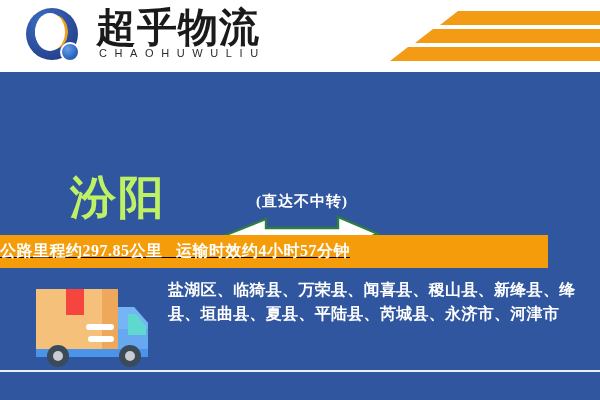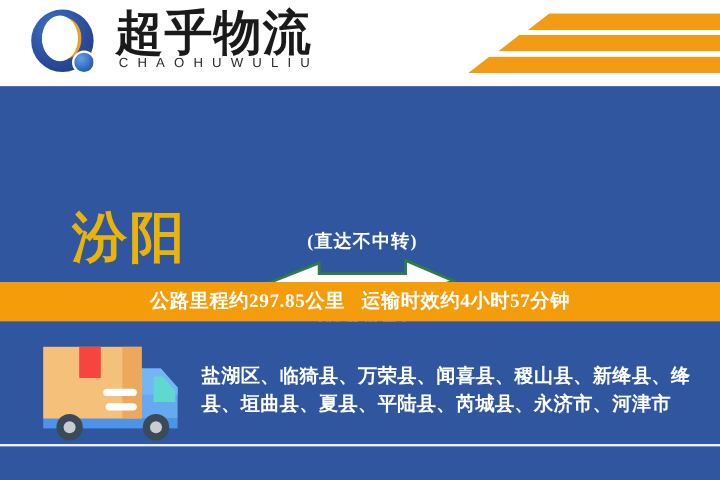--- a/index.html
+++ b/index.html
@@ -112,24 +112,25 @@
     left: 0; top: 72px;
     width: 600px; height: 163px;
     background: #2f569e;
   }
   .city {
     position: absolute;
     top: 126px;
     font-family: "Liberation Serif", "DejaVu Serif", serif;
     font-size: 46px;
     font-weight: bold;
-    color: #eab308;
+    color: #bef264;
     letter-spacing: 2px;
     white-space: nowrap;
     transform: translateY(-50%);
+    margin-left: 10px;
   }
   #city-origin { left: 60px; }
   #city-dest  { left: 386px; }
 
   #direct-label {
     position: absolute;
     left: 0; right: 0; top: 120px;
     text-align: center;
     font-family: "Liberation Serif", "DejaVu Serif", serif;
     font-size: 15px;
@@ -155,25 +156,25 @@
     font-weight: bold;
     color: #b9e6bd;
     letter-spacing: 1px;
     white-space: nowrap;
   }
 
   
   #info-bar {
     position: absolute;
     left: 0; top: 235px;
-    width: 600px; height: 33px;
+    width: 548px; height: 33px;
     background: #f59c0a;
     display: flex;
     align-items: center;
-    justify-content: center;
+    text-decoration: underline;
   }
   #info-bar-text {
     font-family: "Liberation Serif", "DejaVu Serif", serif;
     font-size: 16px;
     font-weight: bold;
     color: #ffffff;
     letter-spacing: 0.5px;
     white-space: pre;
   }
 
@@ -187,21 +188,20 @@
   #coverage-text {
     position: absolute;
     left: 168px; top: 278px;
     width: 412px;
     font-family: "Liberation Serif", "DejaVu Serif", serif;
     font-size: 16px;
     font-weight: bold;
     color: #ffffff;
     line-height: 24px;
     letter-spacing: 0.3px;
-    margin-top: 24px;
   }
   #bottom-rule {
     position: absolute;
     left: 0; top: 370px;
     width: 600px; height: 2px;
     background: #e9eef7;
   }
 
   
   #truck-icon {

